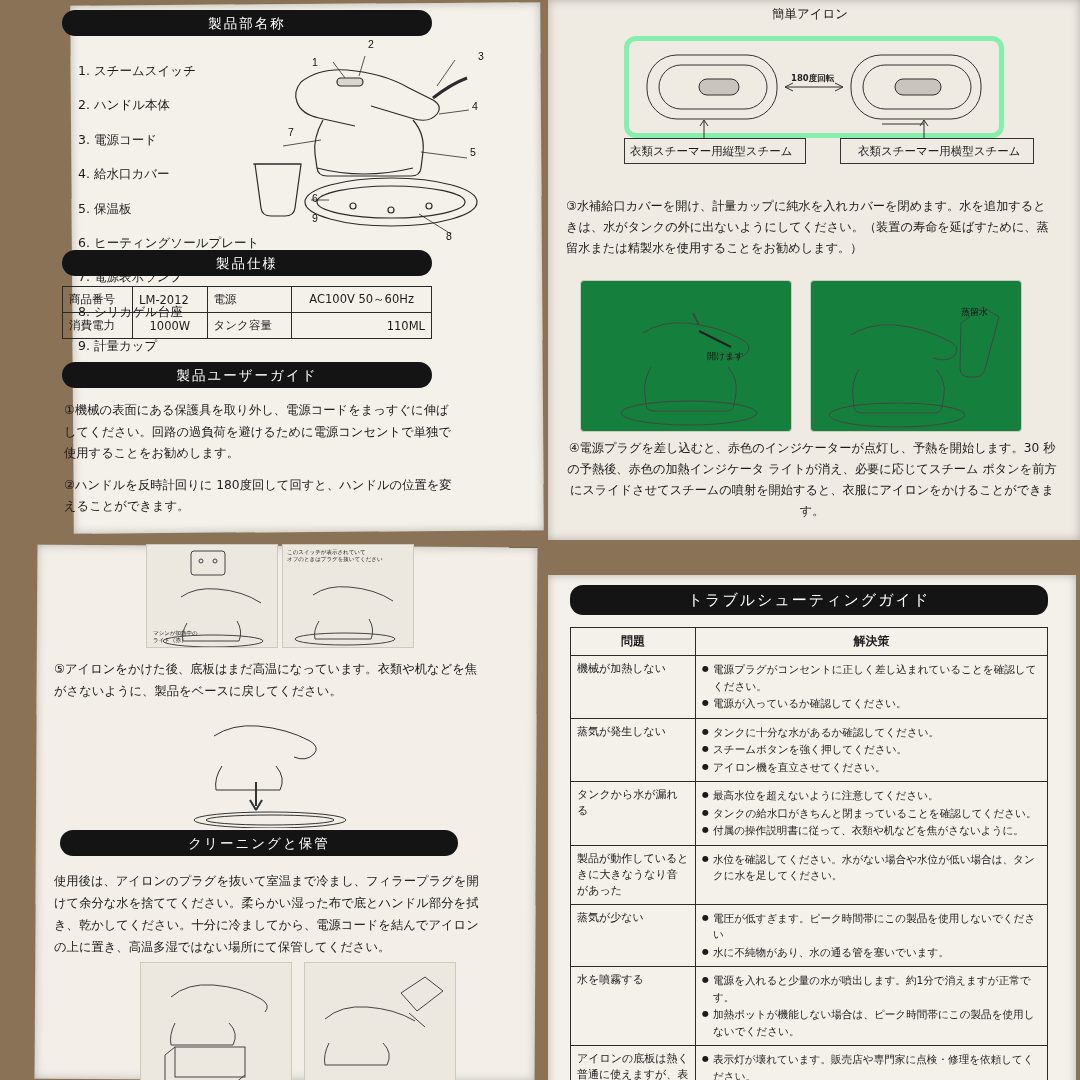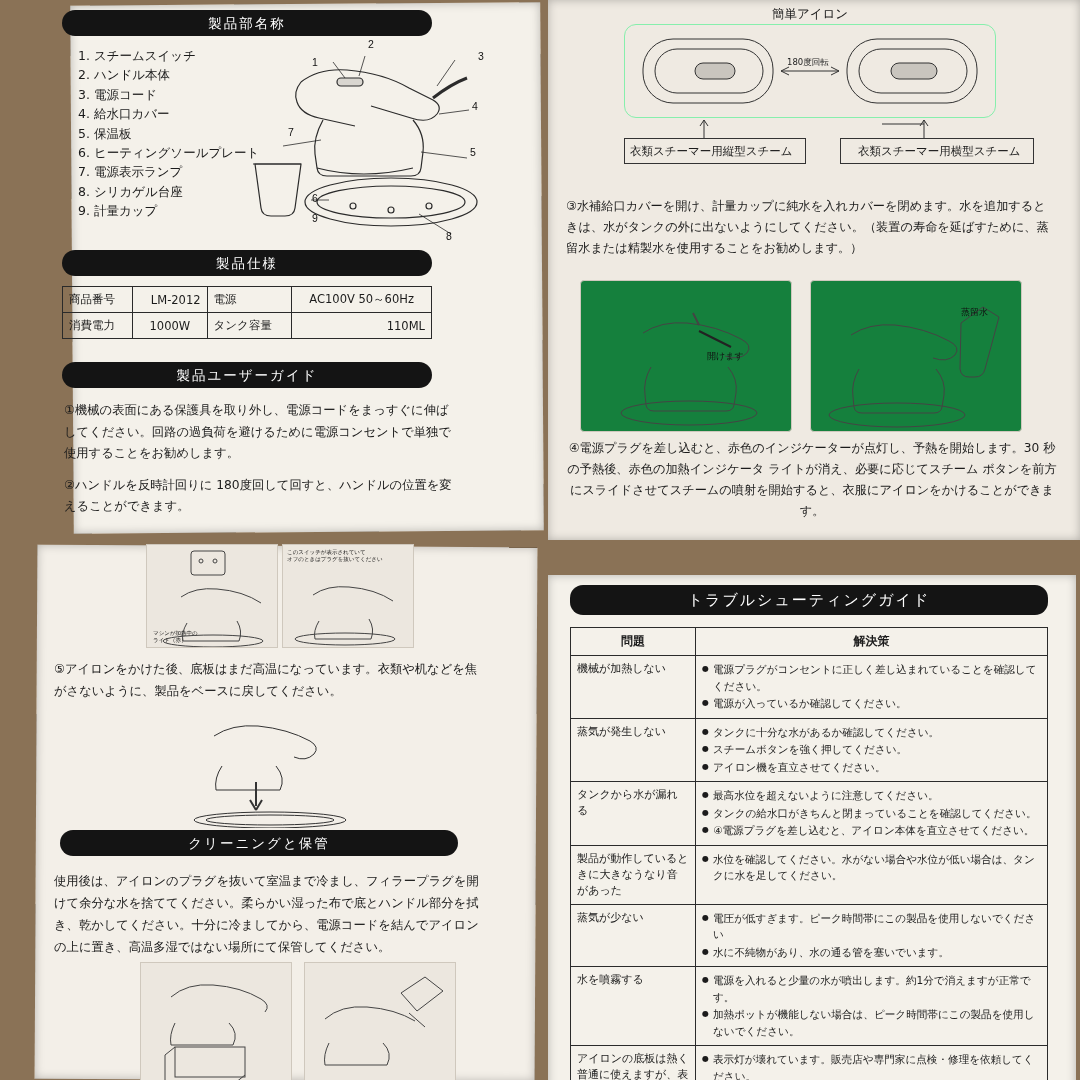--- a/index.html
+++ b/index.html
@@ -33,36 +33,36 @@
     background:#141414;color:#fff;border-radius:13px;
     text-align:center;letter-spacing:2px;
     font-size:13.5px;line-height:26px;height:26px;
   }
   .jp{font-family:"DejaVu Sans", sans-serif;}
   .txt{color:#1b1b1b;font-family:"DejaVu Sans", sans-serif;}
 
   
   .q1 .banner1{position:absolute;left:46px;top:10px;width:370px;}
   .partlist{position:absolute;left:62px;top:46px;font-size:12.5px;line-height:19.4px;}
-  .partlist div{white-space:nowrap;}
+  .partlist div{white-space:nowrap;margin-top:15px;}
   .banner2{position:absolute;left:46px;top:250px;width:370px;}
   .spec{position:absolute;left:46px;top:286px;width:370px;border-collapse:collapse;
         font-size:11.5px;}
   .spec td{border:1px solid #2a2a2a;padding:4px 6px;height:17px;}
   .banner3{position:absolute;left:46px;top:362px;width:370px;}
   .guide{position:absolute;left:48px;top:400px;width:392px;font-size:12.3px;line-height:21.5px;}
   .guide p{margin:0 0 10px 0;}
 
   
   .illus1{position:absolute;left:225px;top:34px;width:280px;height:210px;}
   .num{position:absolute;font-size:10.5px;color:#111;}
 
   
   .q2 .title2{position:absolute;left:0;right:0;top:6px;text-align:center;font-size:12.5px;}
-  .diagbox{position:absolute;left:84px;top:24px;width:370px;height:92px;border:1px solid #86efac;border-radius:12px;}
+  .diagbox{position:absolute;left:84px;top:36px;width:370px;height:92px;border:5px solid #86efac;border-radius:12px;font-weight:bold;}
   .lbl-box{position:absolute;border:1px solid #333;font-size:11.5px;padding:4px 5px;line-height:16px;}
   .q2 .para{position:absolute;font-size:12.2px;line-height:21px;}
   .photo{position:absolute;background:#15803d;border:1px solid #cfc8bd;}
 
   
   .q3 .para{position:absolute;font-size:12.3px;line-height:22px;}
   .banner4{position:absolute;left:60px;top:290px;width:398px;}
   .q3 .photo{background:#ece7df;}
 
   
@@ -143,21 +143,21 @@
   <div class="num" style="left:272px;top:126px">7</div>
   <div class="num" style="left:430px;top:230px">8</div>
   <div class="num" style="left:296px;top:212px">9</div>
 
   <div class="banner banner2 jp">製品仕様</div>
 
   <table class="spec txt">
     <tbody>
         <tr>
       <td>商品番号</td>
-      <td style="text-align:right">LM-2012</td>
+      <td style="text-align:left">LM-2012</td>
       <td>電源</td>
       <td style="text-align:center">AC100V 50～60Hz</td>
     </tr>
     <tr>
       <td>消費電力</td>
       <td style="text-align:center">1000W</td>
       <td>タンク容量</td>
       <td style="text-align:right">110ML</td>
     </tr>
   </tbody>
@@ -332,21 +332,21 @@
             <li>アイロン機を直立させてください。</li>
             </ul>
       </td>
     </tr>
     <tr>
       <td class="c1">タンクから水が漏れる</td>
       <td class="c2">
         <ul>
               <li>最高水位を超えないように注意してください。</li>
             <li>タンクの給水口がきちんと閉まっていることを確認してください。</li>
-            <li>④電源プラグを差し込むと、アイロン本体を直立させてください。</li>
+            <li>付属の操作説明書に従って、衣類や机などを焦がさないように。</li>
             </ul>
       </td>
     </tr>
     <tr>
       <td class="c1">製品が動作しているときに大きなうなり音があった</td>
       <td class="c2">
         <ul>
               <li>水位を確認してください。水がない場合や水位が低い場合は、タンクに水を足してください。</li>
             </ul>
       </td>

